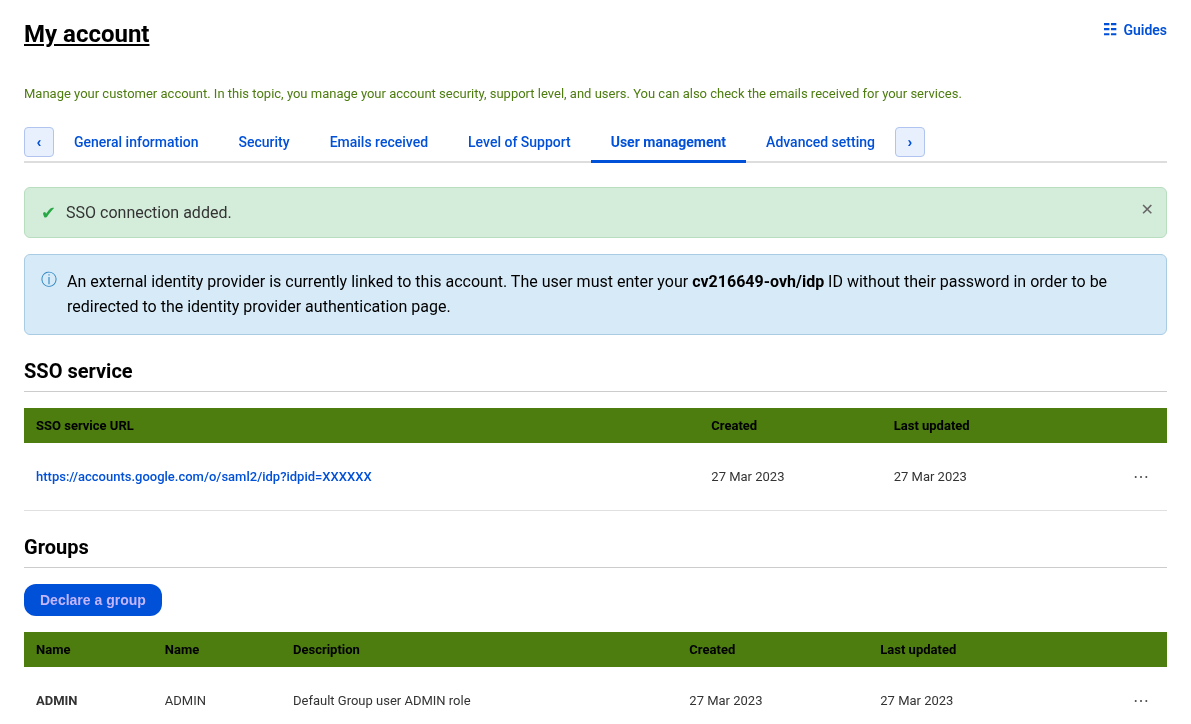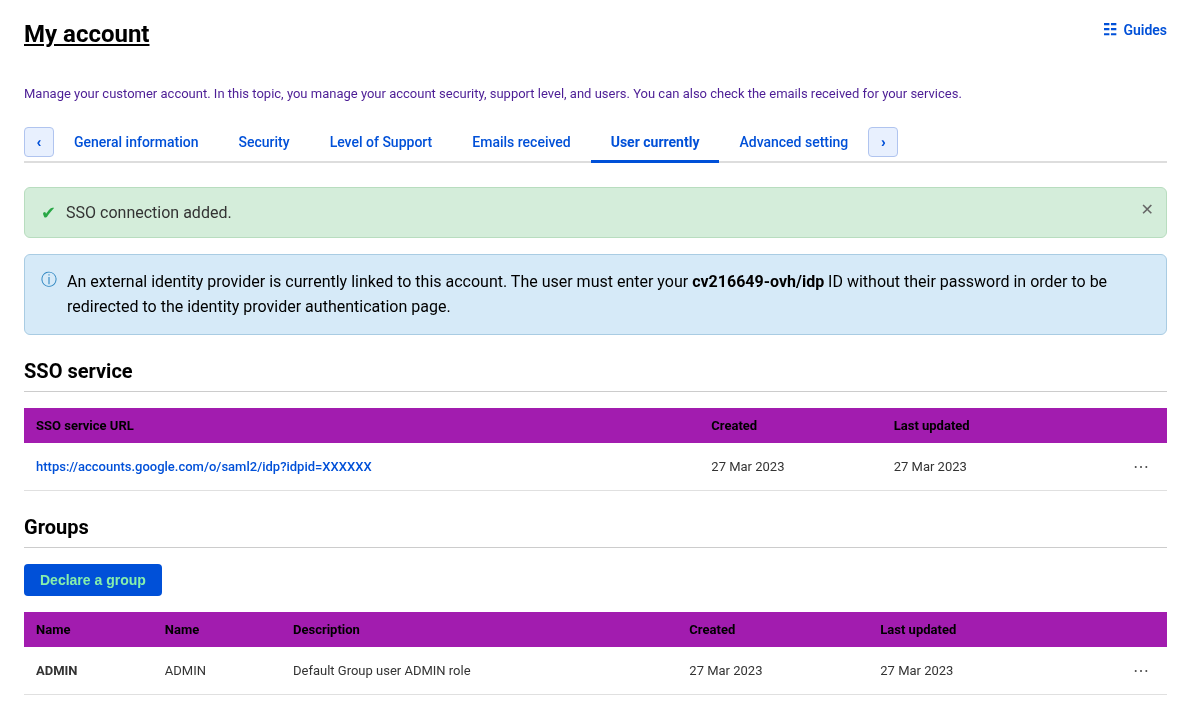--- a/index.html
+++ b/index.html
@@ -4,51 +4,51 @@
   <style>
     * { box-sizing: border-box; margin: 0; padding: 0; }
     body { font-family: -apple-system, BlinkMacSystemFont, 'Segoe UI', Roboto, sans-serif; font-size: 14px; color: #333; background: #fff; }
 
     .page { max-width: 1191px; margin: 0 auto; padding: 20px 24px; }
 
     .page-header { display: flex; justify-content: space-between; align-items: flex-start; margin-bottom: 8px; }
     .page-title { font-size: 24px; font-weight: 700; color: #000; text-decoration: underline; }
     .guides-link { display: flex; align-items: center; gap: 6px; color: #0050d8; text-decoration: none; font-weight: 600; font-size: 14px; }
     .guides-icon { font-size: 16px; }
-    .page-subtitle { font-size: 13px; color: #4c1d95; margin-bottom: 20px; line-height: 1.5; margin-top: 36px; }
+    .page-subtitle { font-size: 13px; color: #4d7c0f; margin-bottom: 20px; line-height: 1.5; margin-top: 36px; }
 
     .tabs-container { display: flex; align-items: center; border-bottom: 2px solid #ddd; margin-bottom: 24px; gap: 0; }
     .tab-nav-btn { background: #e8f0fe; border: 1px solid #b0c4ef; border-radius: 4px; color: #0050d8; width: 30px; height: 30px; cursor: pointer; display: flex; align-items: center; justify-content: center; font-size: 14px; font-weight: bold; flex-shrink: 0; }
     .tab { padding: 10px 20px; cursor: pointer; font-size: 14px; color: #0050d8; font-weight: 500; white-space: nowrap; border-bottom: 3px solid transparent; margin-bottom: -2px; text-decoration: none; }
     .tab.active { color: #0050d8; border-bottom: 3px solid #0050d8; font-weight: 700; }
 
     .alert-success { background: #d4edda; border: 1px solid #b8ddbf; border-radius: 6px; padding: 14px 16px; display: flex; align-items: center; gap: 10px; margin-bottom: 16px; position: relative; }
     .alert-success-icon { color: #28a745; font-size: 18px; flex-shrink: 0; }
     .alert-success-text { color: #333; font-size: 16px; }
     .alert-close { position: absolute; right: 12px; top: 12px; background: none; border: none; cursor: pointer; color: #666; font-size: 16px; }
 
     .alert-info { background: #d6eaf8; border: 1px solid #a9cce3; border-radius: 6px; padding: 14px 16px; display: flex; align-items: flex-start; gap: 10px; margin-bottom: 24px; }
     .alert-info-icon { color: #2e86c1; font-size: 16px; flex-shrink: 0; margin-top: 1px; }
     .alert-info-text { color: #000000; font-size: 16px; line-height: 1.6; }
     .alert-info-text strong { font-weight: 700; }
 
     .section-title { font-size: 20px; font-weight: 700; color: #000; margin-bottom: 8px; }
     .section-divider { border: none; border-top: 1px solid #ccc; margin-bottom: 16px; }
 
     .table { width: 100%; border-collapse: collapse; }
-    .table thead tr { background: #a21caf; }
+    .table thead tr { background: #4d7c0f; }
     .table thead th { padding: 10px 12px; text-align: left; font-size: 13px; font-weight: 700; color: #000; }
     .table tbody tr { border-bottom: 1px solid #e0e0e0; }
-    .table tbody td { padding: 12px 12px; font-size: 13px; color: #333; }
+    .table tbody td { padding: 22px 12px; font-size: 13px; color: #333; }
     .table tbody td a { color: #0050d8; text-decoration: none; font-weight: 500; }
     .table-actions { text-align: right; }
     .dots-btn { background: none; border: none; cursor: pointer; color: #555; font-size: 16px; padding: 2px 6px; }
 
     .groups-section { margin-top: 24px; }
-    .declare-btn { background: #0050d8; color: #86efac; border: none; border-radius: 4px; padding: 8px 16px; font-size: 14px; font-weight: 600; cursor: pointer; margin-bottom: 16px; }
+    .declare-btn { background: #0050d8; color: #c4b5fd; border: none; border-radius: 12px; padding: 8px 16px; font-size: 14px; font-weight: 600; cursor: pointer; margin-bottom: 16px; }
 
     .sso-section { margin-bottom: 24px; }
   </style>
 </head>
 <body>
 
 <div class="page">
 
   <div class="page-header">
     <h1 class="page-title">My account</h1>
@@ -56,23 +56,23 @@
       <span class="guides-icon">☷</span>
       <span>Guides</span>
     </a>
   </div>
   <p class="page-subtitle">Manage your customer account. In this topic, you manage your account security, support level, and users. You can also check the emails received for your services.</p>
 
   <div class="tabs-container">
     <button class="tab-nav-btn">‹</button>
     <a class="tab" href="#">General information</a>
     <a class="tab" href="#">Security</a>
+    <a class="tab" href="#">Emails received</a>
     <a class="tab" href="#">Level of Support</a>
-    <a class="tab" href="#">Emails received</a>
-    <a class="tab active" href="#">User currently</a>
+    <a class="tab active" href="#">User management</a>
     <a class="tab" href="#">Advanced setting</a>
     <button class="tab-nav-btn">›</button>
   </div>
 
   <div class="alert-success">
     <span class="alert-success-icon">✔</span>
     <span class="alert-success-text">SSO connection added.</span>
     <button class="alert-close">✕</button>
   </div>
 

